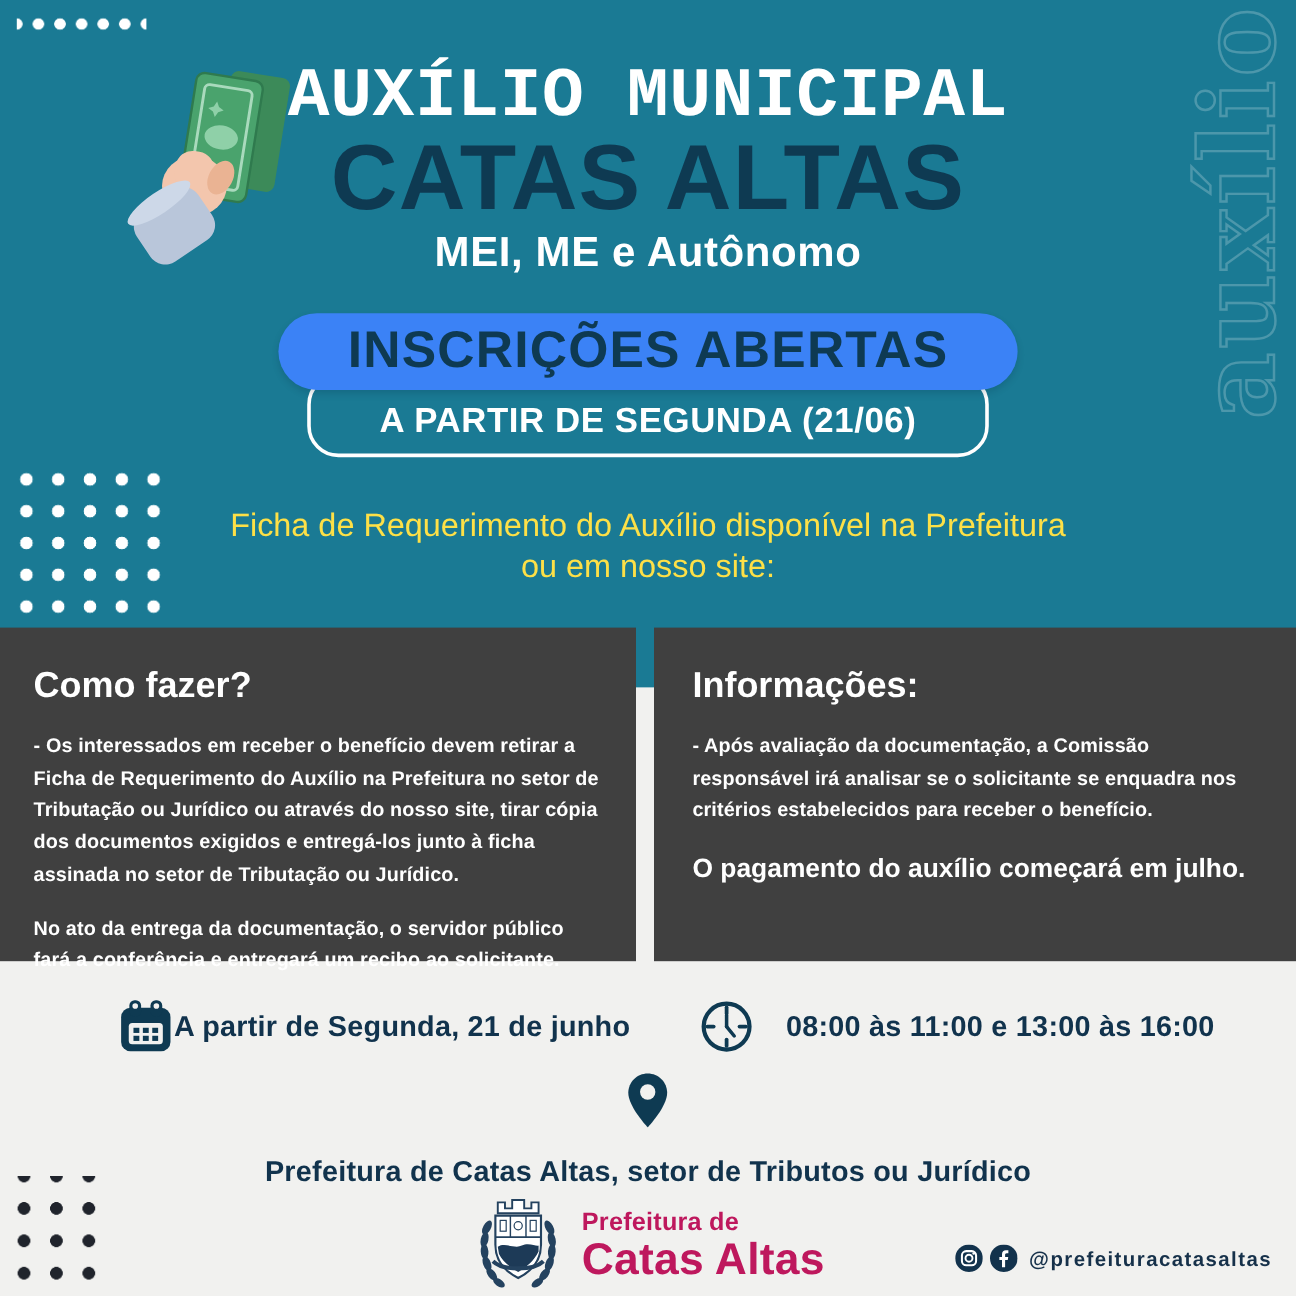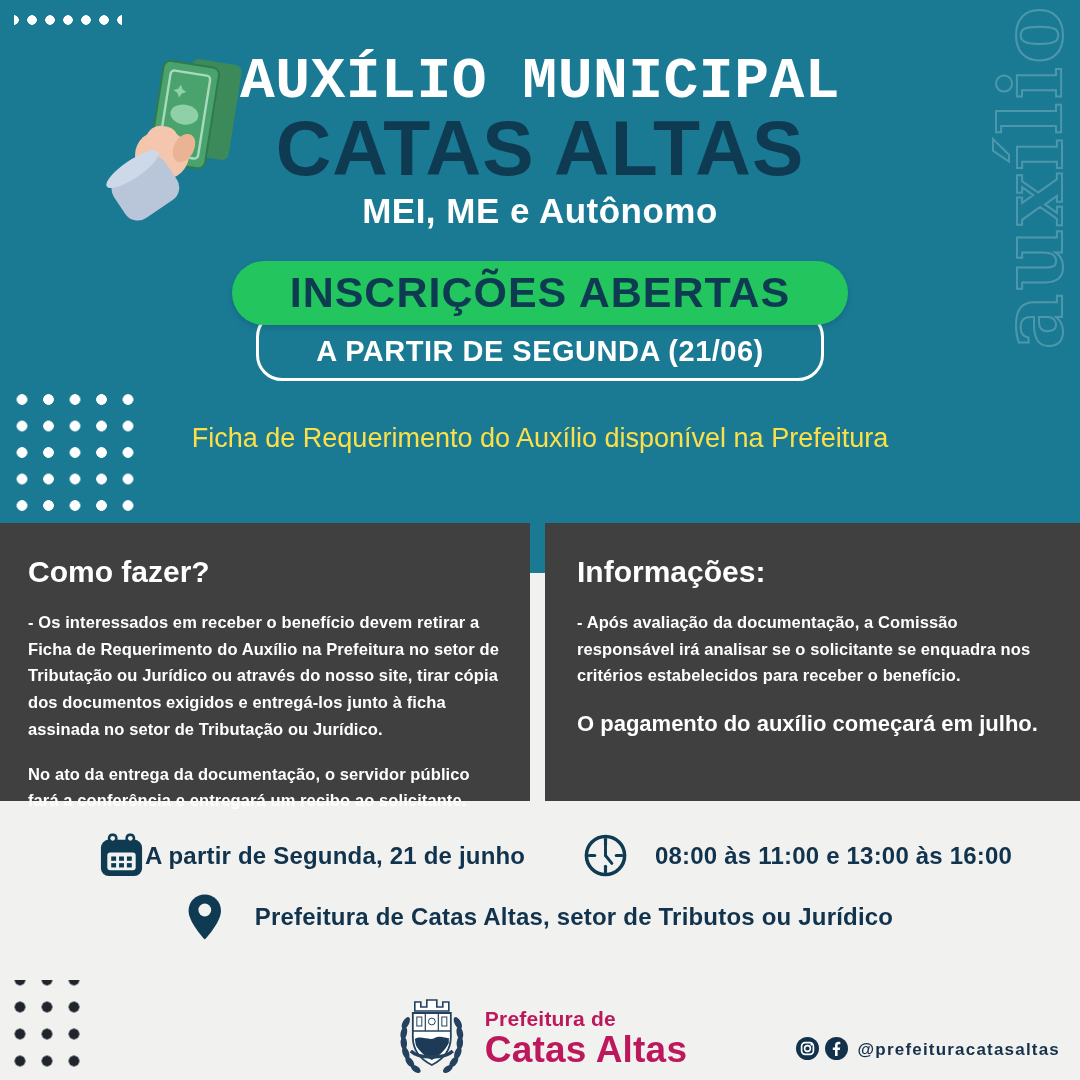--- a/index.html
+++ b/index.html
@@ -24,21 +24,21 @@
     -webkit-text-stroke:2px rgba(255,255,255,0.22); letter-spacing:3px; }
 
   .hand-illustration { position:absolute; top:42px; left:92px; width:180px; height:180px; }
 
   .header-block { position:relative; text-align:center; padding-top:52px; z-index:3; }
   .title-line1 { font-size:58px; font-weight:800; color:#ffffff; line-height:1.02; letter-spacing:0.5px;font-family:Liberation Mono, monospace; }
   .title-line2 { font-size:77px; font-weight:800; color:#0e3a52; line-height:0.98; letter-spacing:1px; margin-top:0px; }
   .subtitle    { font-size:35px; font-weight:700; color:#ffffff; margin-top:4px; letter-spacing:0.5px; }
 
   .pill { position:relative; z-index:2; margin:30px auto 0; width:616px; height:64px;
-    background:#22c55e; border-radius:32px; display:flex; align-items:center; justify-content:center;
+    background:#3b82f6; border-radius:32px; display:flex; align-items:center; justify-content:center;
     box-shadow:0 3px 6px rgba(0,40,60,0.18); }
   .pill-text { font-size:43px; font-weight:800; color:#0e3a52; letter-spacing:1px; }
   .sub-box { position:relative; z-index:1; margin:-14px auto 0; width:568px; height:70px;
     border:3px solid #ffffff; border-radius:26px; display:flex; align-items:center; justify-content:center;
     padding-top:12px; }
   .sub-box-text { font-size:29px; font-weight:800; color:#ffffff; letter-spacing:0.5px; }
 
   .info-block { text-align:center; margin-top:40px; color:#fde047; position:relative; z-index:2; }
   .info-line { font-size:27px; font-weight:500; line-height:1.26; }
   .info-site { font-size:28px; font-weight:800; letter-spacing:0.5px; margin-top:2px; }
@@ -55,21 +55,21 @@
   
   .bottom-section { position:absolute; top:573px; left:0; width:1080px; height:507px; background:#f1f1ef; }
 
   .dots-grid-bottom { position:absolute; left:6px; top:407px; width:82px; height:108px;
     background-image:radial-gradient(circle, #20242c 5px, transparent 5.5px);
     background-size:27px 27px; background-position:center; }
 
   .info-row { position:absolute; display:flex; align-items:center; color:#11334d; }
   .row-date  { left:98px;  top:259px; }
   .row-hours { left:582px; top:259px; gap:26px; }
-  .row-loc   { left:50%; transform:translateX(-50%); top:320px; gap:32px; }
+  .row-loc   { left:50%; transform:translateX(-50%); top:320px; gap:22px;flex-direction:column; }
   .info-row-text { font-size:24px; font-weight:800; letter-spacing:0.2px; white-space:nowrap; }
   .row-icon { flex:0 0 auto; display:block; }
 
   .logo-block { position:absolute; left:50%; transform:translateX(-50%); top:422px;
     display:flex; align-items:center; gap:14px; }
   .logo-text { color:#be185d; line-height:1.0; }
   .logo-top { font-size:21px; font-weight:800; letter-spacing:0.2px; }
   .logo-bottom { font-size:37px; font-weight:800; letter-spacing:0.2px; margin-top:2px; }
 
   .social-block { position:absolute; right:20px; top:464px; display:flex; align-items:flex-end; gap:10px; }
@@ -115,20 +115,21 @@
 
       <div class="pill">
         <span class="pill-text">INSCRIÇÕES ABERTAS</span>
       </div>
       <div class="sub-box">
         <span class="sub-box-text">A PARTIR DE SEGUNDA (21/06)</span>
       </div>
 
       <div class="info-block">
         <div class="info-line">Ficha de Requerimento do Auxílio disponível na Prefeitura</div>
+        <div class="info-line">ou em nosso site:</div>
       </div>
     </div>
   </div>
 
   <div class="panels">
     <div class="panel panel-left">
       <div class="panel-title">Como fazer?</div>
       <div class="panel-text">- Os interessados em receber o benefício devem retirar a Ficha de Requerimento do Auxílio na Prefeitura no setor de Tributação ou Jurídico ou através do nosso site, tirar cópia dos documentos exigidos e entregá-los junto à ficha assinada no setor de Tributação ou Jurídico.</div>
       <div class="panel-text">No ato da entrega da documentação, o servidor público fará a conferência e entregará um recibo ao solicitante.</div>
     </div>

